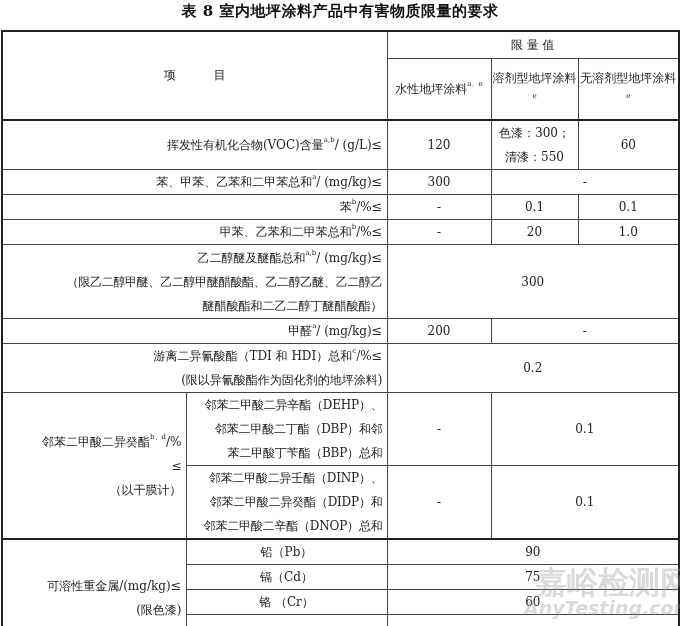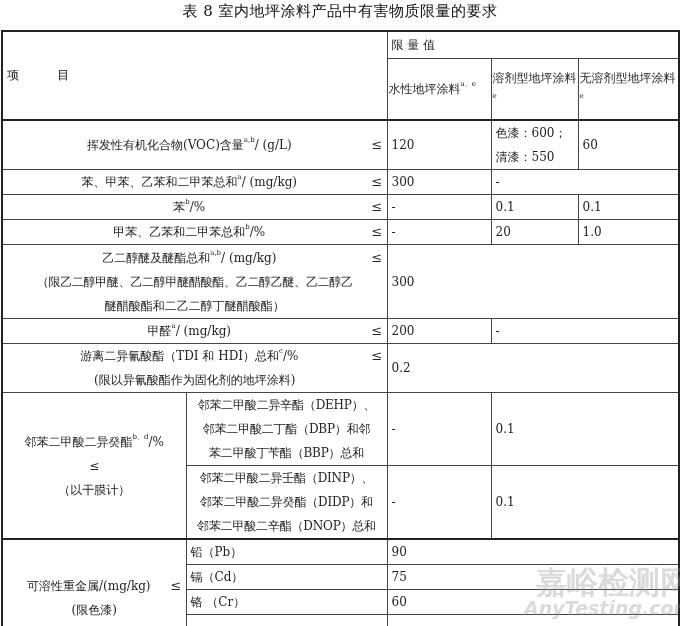--- a/index.html
+++ b/index.html
@@ -1,25 +1,25 @@
 <!DOCTYPE html>
 <html><head>
 <meta charset="utf-8">
 <style>
   html, body { margin:0; padding:0; background:#fff; }
   body { width:680px; height:626px; position:relative; overflow:hidden;
          font-family:"DejaVu Serif","Liberation Serif",serif; color:#222; }
   .title { position:absolute; left:0; top:2px; width:680px; text-align:center;
-           font-size:15px; font-weight:normal; color:#111; letter-spacing:0.5px; }
+           font-size:15px; font-weight:bold; color:#111; letter-spacing:0.5px; }
   table { position:absolute; left:1px; top:30px; border-collapse:collapse;
           table-layout:fixed; width:677px; border:2px solid #222; }
   td { border:1px solid #444; font-size:12px; padding:0 4px; vertical-align:middle;
        line-height:24px; overflow:hidden; }
-  td.c { }
-  td.l { text-align:center; }
+  td.c { text-align:center; }
+  td.l { text-align:right; }
   .le { float:right; font-size:13px; }
   .multi { line-height:24px;margin-left:48px; }
   sup { font-size:7px; vertical-align:top; line-height:10px; position:relative; top:2px; }
   .thick-b { border-bottom:2px solid #222; }
   .gray-l { border-left-color:#999;margin-top:11px; }
   .watermark { position:absolute; left:536px; top:566px; color:rgba(150,150,150,0.35);
                font-family:"DejaVu Sans","Liberation Sans",sans-serif; pointer-events:none; }
   .wm1 { font-size:31px; font-weight:bold; letter-spacing:0px; line-height:32px; }
   .wm2 { font-size:19px; font-style:italic; font-weight:bold; line-height:20px; margin-left:-12px; }
 </style>
@@ -58,21 +58,21 @@
     </td>
   </tr>
 
   <tr style="height:50px">
     <td class="l" colspan="2">
       <span>挥发性有机化合物(VOC)含量</span><sup>a,b</sup><span>/ (g/L)</span>
       <span class="le">≤</span>
     </td>
     <td class="c">120</td>
     <td class="c">
-      <div>色漆：600；</div>
+      <div>色漆：300；</div>
       <div>清漆：550</div>
     </td>
     <td class="c gray-l">60</td>
   </tr>
 
   <tr style="height:25px">
     <td class="l" colspan="2">
       <span>苯、甲苯、乙苯和二甲苯总和</span><sup>a</sup><span>/ (mg/kg)</span>
       <span class="le">≤</span>
     </td>

